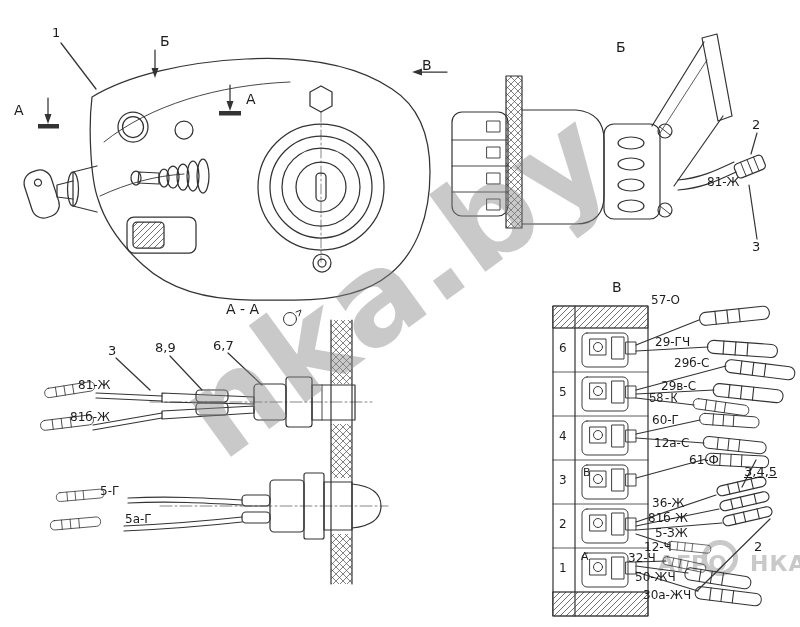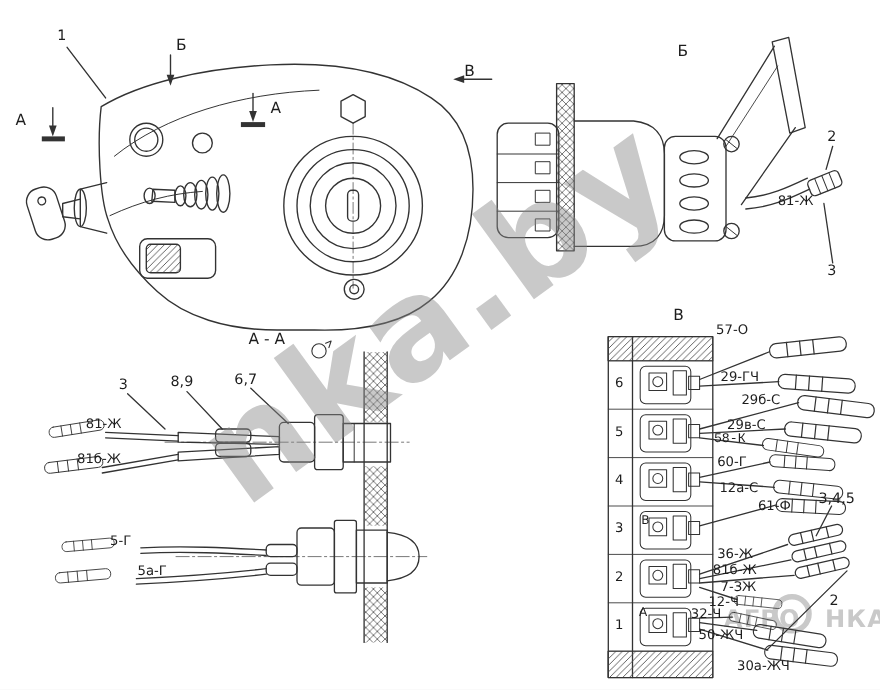--- a/index.html
+++ b/index.html
@@ -305,22 +305,22 @@
   <span class="lbl sm" style="left:655px;top:336px;">29-ГЧ</span>
   <span class="lbl sm" style="left:674px;top:357px;">29б-С</span>
   <span class="lbl sm" style="left:661px;top:380px;">29в-С</span>
   <span class="lbl sm" style="left:649px;top:393px;font-family:Liberation Mono, monospace;">58-К</span>
   <span class="lbl sm" style="left:652px;top:414px;">60-Г</span>
   <span class="lbl sm" style="left:654px;top:437px;">12а-С</span>
   <span class="lbl sm" style="left:654px;top:454px;margin-left:35px;">61-Ф</span>
 
   <span class="lbl sm" style="left:652px;top:497px;">36-Ж</span>
   <span class="lbl sm" style="left:648px;top:512px;">81б-Ж</span>
-  <span class="lbl sm" style="left:655px;top:527px;">7-ЗЖ</span>
+  <span class="lbl sm" style="left:655px;top:527px;">5-ЗЖ</span>
   <span class="lbl sm" style="left:644px;top:541px;">12-Ч</span>
   <span class="lbl sm" style="left:628px;top:552px;">32-Ч</span>
   <span class="lbl sm" style="left:635px;top:571px;">50-ЖЧ</span>
-  <span class="lbl sm" style="left:670px;top:589px;margin-top:10px;">30а-ЖЧ</span>
-
-  <span class="lbl" style="left:744px;top:447px;">3,4,5</span>
+  <span class="lbl sm" style="left:643px;top:589px;">30а-ЖЧ</span>
+
+  <span class="lbl" style="left:744px;top:465px;text-decoration:underline;">3,4,5</span>
   <span class="lbl" style="left:754px;top:540px;">2</span>
 
 </div>
 
 </body></html>

